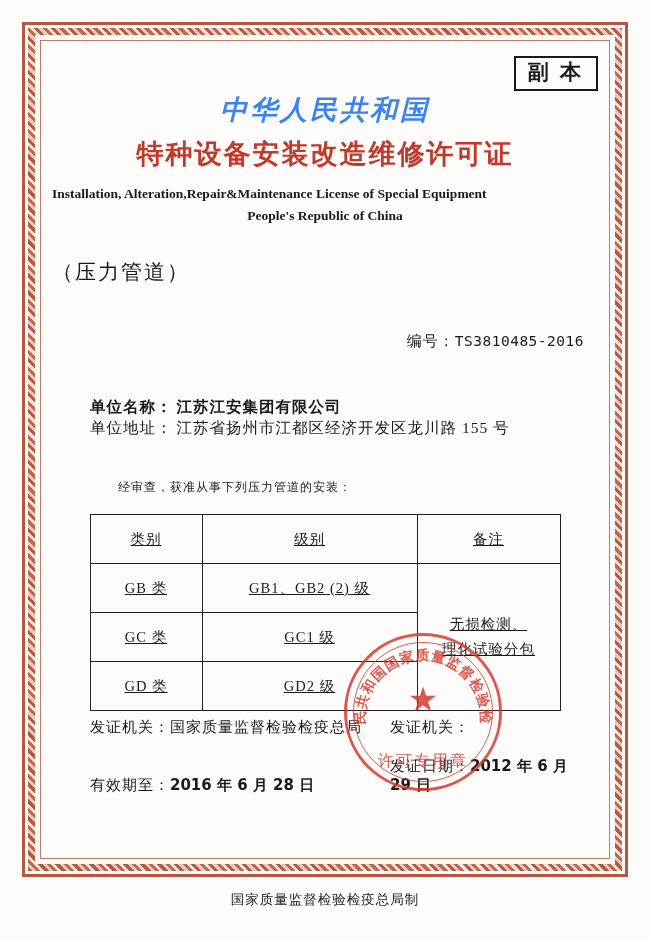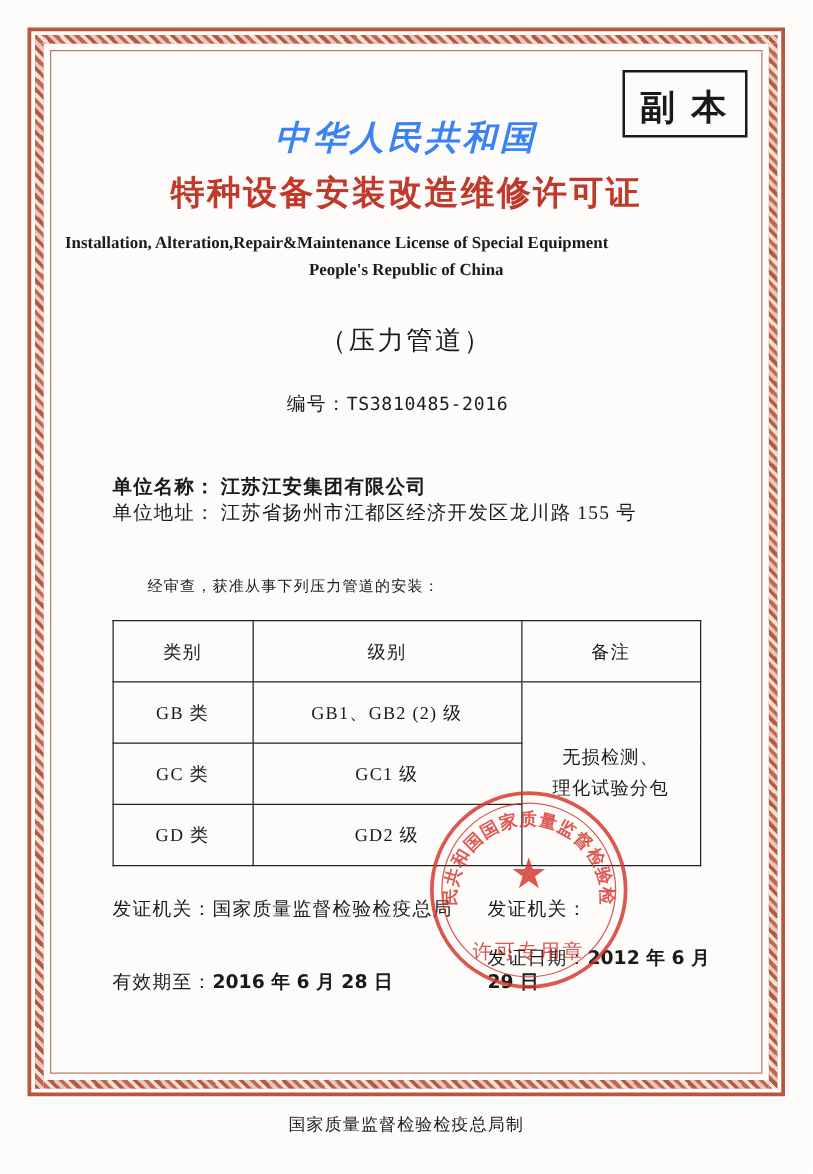--- a/index.html
+++ b/index.html
@@ -66,22 +66,22 @@
     width: 546px;
     bottom: 88px;
   }
 
   
   .copy-mark {
     position: absolute;
     right: 0px;
     top: 8px;
     border: 2px solid #1a1a1a;
-    padding: 14px 12px 5px 12px;
-    font-size: 28px;
+    padding: 3px 12px 5px 12px;
+    font-size: 21px;
     font-weight: bold;
     letter-spacing: 3px;
     line-height: 1.1;
   }
 
   .title-cn1 {
     text-align: center;
     font-size: 27px;
     font-weight: bold;
     color: #3b82f6;
@@ -106,30 +106,29 @@
     margin-top: 14px;
     letter-spacing: 0px;
   }
   .title-en2 {
     text-align: center;
     font-size: 13.5px;
     font-weight: bold;
     margin-top: 6px;
   }
   .subtype {
-    text-align: center;
     font-size: 21px;
     margin-top: 34px;
     letter-spacing: 2px;
     font-family: "DejaVu Serif", "Liberation Serif", serif;
   }
 
   .serial-row {
-    text-align: center;
-    margin-top: 28px;
+    text-align: right;
+    margin-top: 46px;
     padding-right: 14px;
     font-size: 15px;
     letter-spacing: 1px;
   }
   .serial-row .serial-val {
     font-family: "DejaVu Sans Mono", "Liberation Mono", monospace;
     font-size: 14.5px;
     letter-spacing: 0.5px;
   }
 
@@ -156,20 +155,21 @@
     padding-left: 66px;
     font-size: 12px;
     letter-spacing: 1px;
   }
 
   table.scope-table {
     margin: 18px auto 0 auto;
     width: 470px;
     border-collapse: collapse;
     table-layout: fixed;
+    text-decoration: underline;
   }
   table.scope-table th,
   table.scope-table td {
     border: 1px solid #222;
     height: 46px;
     text-align: center;
     vertical-align: middle;
     font-size: 14.5px;
     font-weight: normal;
     letter-spacing: 1px;

